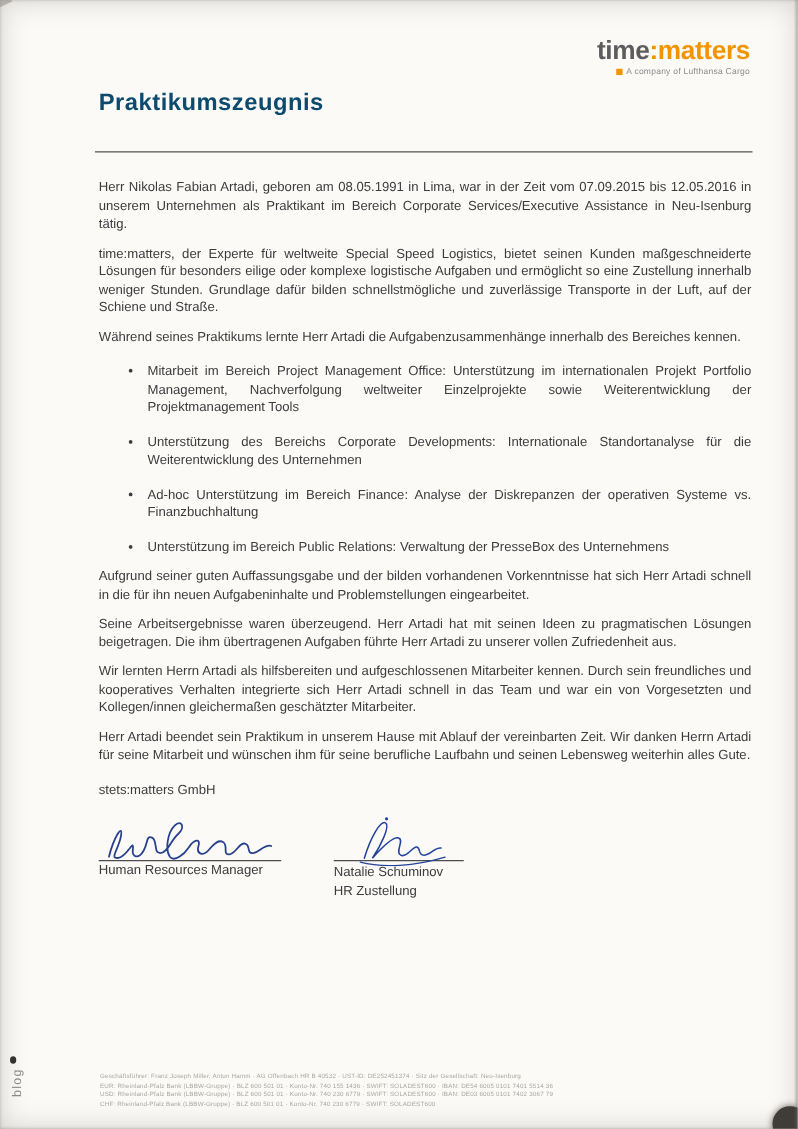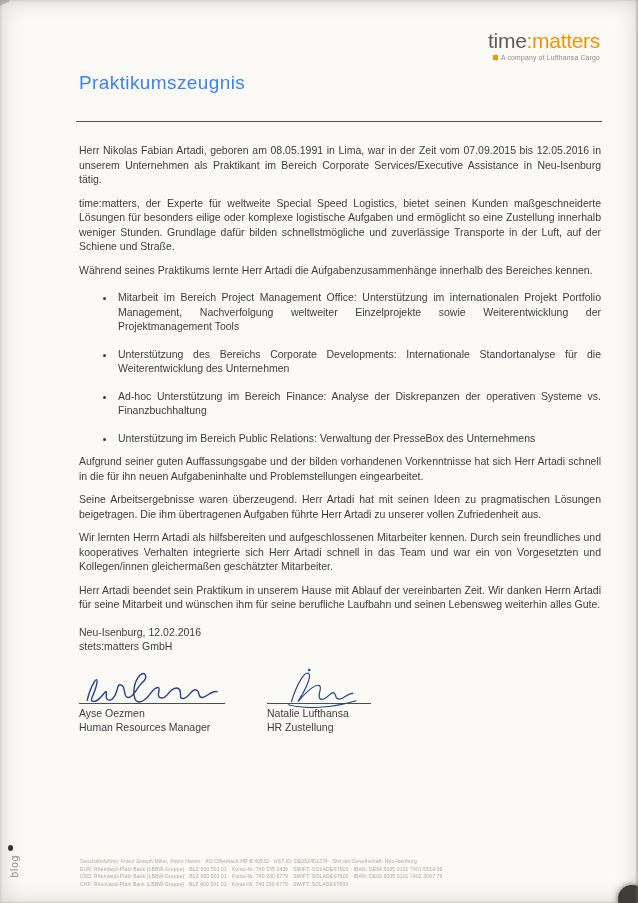--- a/index.html
+++ b/index.html
@@ -12,30 +12,30 @@
     position:relative;
     width:638px; height:903px;
     background:#fbfaf7;
     overflow:hidden;
     box-shadow: inset 0 0 22px rgba(110,104,96,.28), inset 0 0 3px rgba(90,85,78,.35);
     color:#3b3b3d;
   }
 
   
   .logo-block { position:absolute; top:30px; right:38px; text-align:right; }
-  .wordmark { font-size:21px; font-weight:normal; letter-spacing:-0.3px; line-height:1; }
+  .wordmark { font-size:21px; font-weight:bold; letter-spacing:-0.3px; line-height:1; }
   .wordmark .gray   { color:#5d5c5e; }
   .wordmark .orange { color:#f29400; }
   .tagline { margin-top:3px; display:flex; align-items:center; justify-content:flex-end; gap:3px;
              font-size:6.8px; color:#8b8a8c; letter-spacing:.2px; }
   .tagline .sq { width:5px; height:5px; background:#f29400; display:inline-block; }
 
   
-  .doc-title { position:absolute; top:72px; left:79px; font-size:19px; font-weight:400;
-               color:#3b82f6; letter-spacing:.4px; }
+  .doc-title { position:absolute; top:72px; left:79px; font-size:19px; font-weight:700;
+               color:#0c4a6e; letter-spacing:.4px; }
   .title-rule { position:absolute; top:121px; left:76px; right:36px; height:1px; background:#56524d; }
 
   
   .content { position:absolute; top:143px; left:79px; right:37px;
              font-size:10.5px; line-height:14.5px; text-align:justify; color:#3c3c3e; }
   .content p { margin-bottom:9px; }
   .content ul { margin:1px 0 9px 0; padding-left:37px; }
   .content li { text-align:justify; padding-left:2px; margin-bottom:1px;margin-top:13px; }
 
   .dateline { margin-top:13px; text-align:left; }
@@ -94,41 +94,39 @@
       <li>Ad-hoc Unterstützung im Bereich Finance: Analyse der Diskrepanzen der operativen Systeme vs. Finanzbuchhaltung</li>
       <li>Unterstützung im Bereich Public Relations: Verwaltung der PresseBox des Unternehmens</li>
     </ul>
 
     <p>Aufgrund seiner guten Auffassungsgabe und der bilden vorhandenen Vorkenntnisse hat sich Herr Artadi schnell in die für ihn neuen Aufgabeninhalte und Problemstellungen eingearbeitet.</p>
     <p>Seine Arbeitsergebnisse waren überzeugend. Herr Artadi hat mit seinen Ideen zu pragmatischen Lösungen beigetragen. Die ihm übertragenen Aufgaben führte Herr Artadi zu unserer vollen Zufriedenheit aus.</p>
     <p>Wir lernten Herrn Artadi als hilfsbereiten und aufgeschlossenen Mitarbeiter kennen. Durch sein freundliches und kooperatives Verhalten integrierte sich Herr Artadi schnell in das Team und war ein von Vorgesetzten und Kollegen/innen gleichermaßen geschätzter Mitarbeiter.</p>
     <p>Herr Artadi beendet sein Praktikum in unserem Hause mit Ablauf der vereinbarten Zeit. Wir danken Herrn Artadi für seine Mitarbeit und wünschen ihm für seine berufliche Laufbahn und seinen Lebensweg weiterhin alles Gute.</p>
 
     <div class="dateline">
-      <div>Neu-Isenburg, 12.02.2016</div>
       <div>stets:matters GmbH</div>
     </div>
 
     <div class="sig-row">
       <div class="sig-col1">
         <svg class="sig-scribble" width="150" height="42" viewBox="0 0 150 44" fill="none" xmlns="http://www.w3.org/2000/svg">
           <path d="M5,36 C9,20 17,7 15,19 C13,30 5,38 13,37 C21,35 26,20 25,30 C24,37 30,38 34,31 C38,24 36,18 41,20 C46,22 42,33 48,33 C54,33 57,22 63,17 C69,12 66,4 60,10 C54,16 52,30 56,36 C60,41 68,34 72,28 C76,22 82,20 80,27 C78,34 84,36 89,30 C93,25 97,21 101,24 C105,27 100,35 106,34 C112,33 114,24 119,25 C124,26 120,34 126,33 C131,32 136,25 141,27" stroke="#27418f" stroke-width="1.5" stroke-linecap="round"></path>
         </svg>
         <div class="sig-line w145"></div>
-        <div class="sig-name">Ayse Oezmen</div>
         <div class="sig-role">Human Resources Manager</div>
       </div>
       <div class="sig-col2">
         <svg class="sig-scribble" width="120" height="42" viewBox="0 0 120 52" fill="none" xmlns="http://www.w3.org/2000/svg">
           <path d="M16,44 C22,24 32,6 37,9 C42,12 32,32 24,44 C32,35 44,22 50,24 C56,26 46,38 52,41 C58,44 64,32 68,33 C72,34 69,41 75,41 C81,41 86,33 92,34" stroke="#23439b" stroke-width="1.5" stroke-linecap="round"></path>
           <path d="M12,48 C34,54 66,52 96,43" stroke="#23439b" stroke-width="1.3" stroke-linecap="round"></path>
           <circle cx="38" cy="5" r="1.6" fill="#23439b"></circle>
         </svg>
         <div class="sig-line w104"></div>
-        <div class="sig-name">Natalie Lufthansa</div>
+        <div class="sig-name">Natalie Schuminov</div>
         <div class="sig-role">HR Zustellung</div>
       </div>
     </div>
   </main>
 
   <footer class="footer">
     <div>Geschäftsführer: Franz Joseph Miller, Anton Hamm · AG Offenbach HR B 40532 · UST-ID: DE252451374 · Sitz der Gesellschaft: Neu-Isenburg</div>
     <div>EUR: Rheinland-Pfalz Bank (LBBW-Gruppe) · BLZ 600 501 01 · Konto-Nr. 740 155 1436 · SWIFT: SOLADEST600 · IBAN: DE54 6005 0101 7401 5514 36</div>
     <div>USD: Rheinland-Pfalz Bank (LBBW-Gruppe) · BLZ 600 501 01 · Konto-Nr. 740 230 6779 · SWIFT: SOLADEST600 · IBAN: DE03 6005 0101 7402 3067 79</div>
     <div>CHF: Rheinland-Pfalz Bank (LBBW-Gruppe) · BLZ 600 501 01 · Konto-Nr. 740 230 6779 · SWIFT: SOLADEST600</div>

